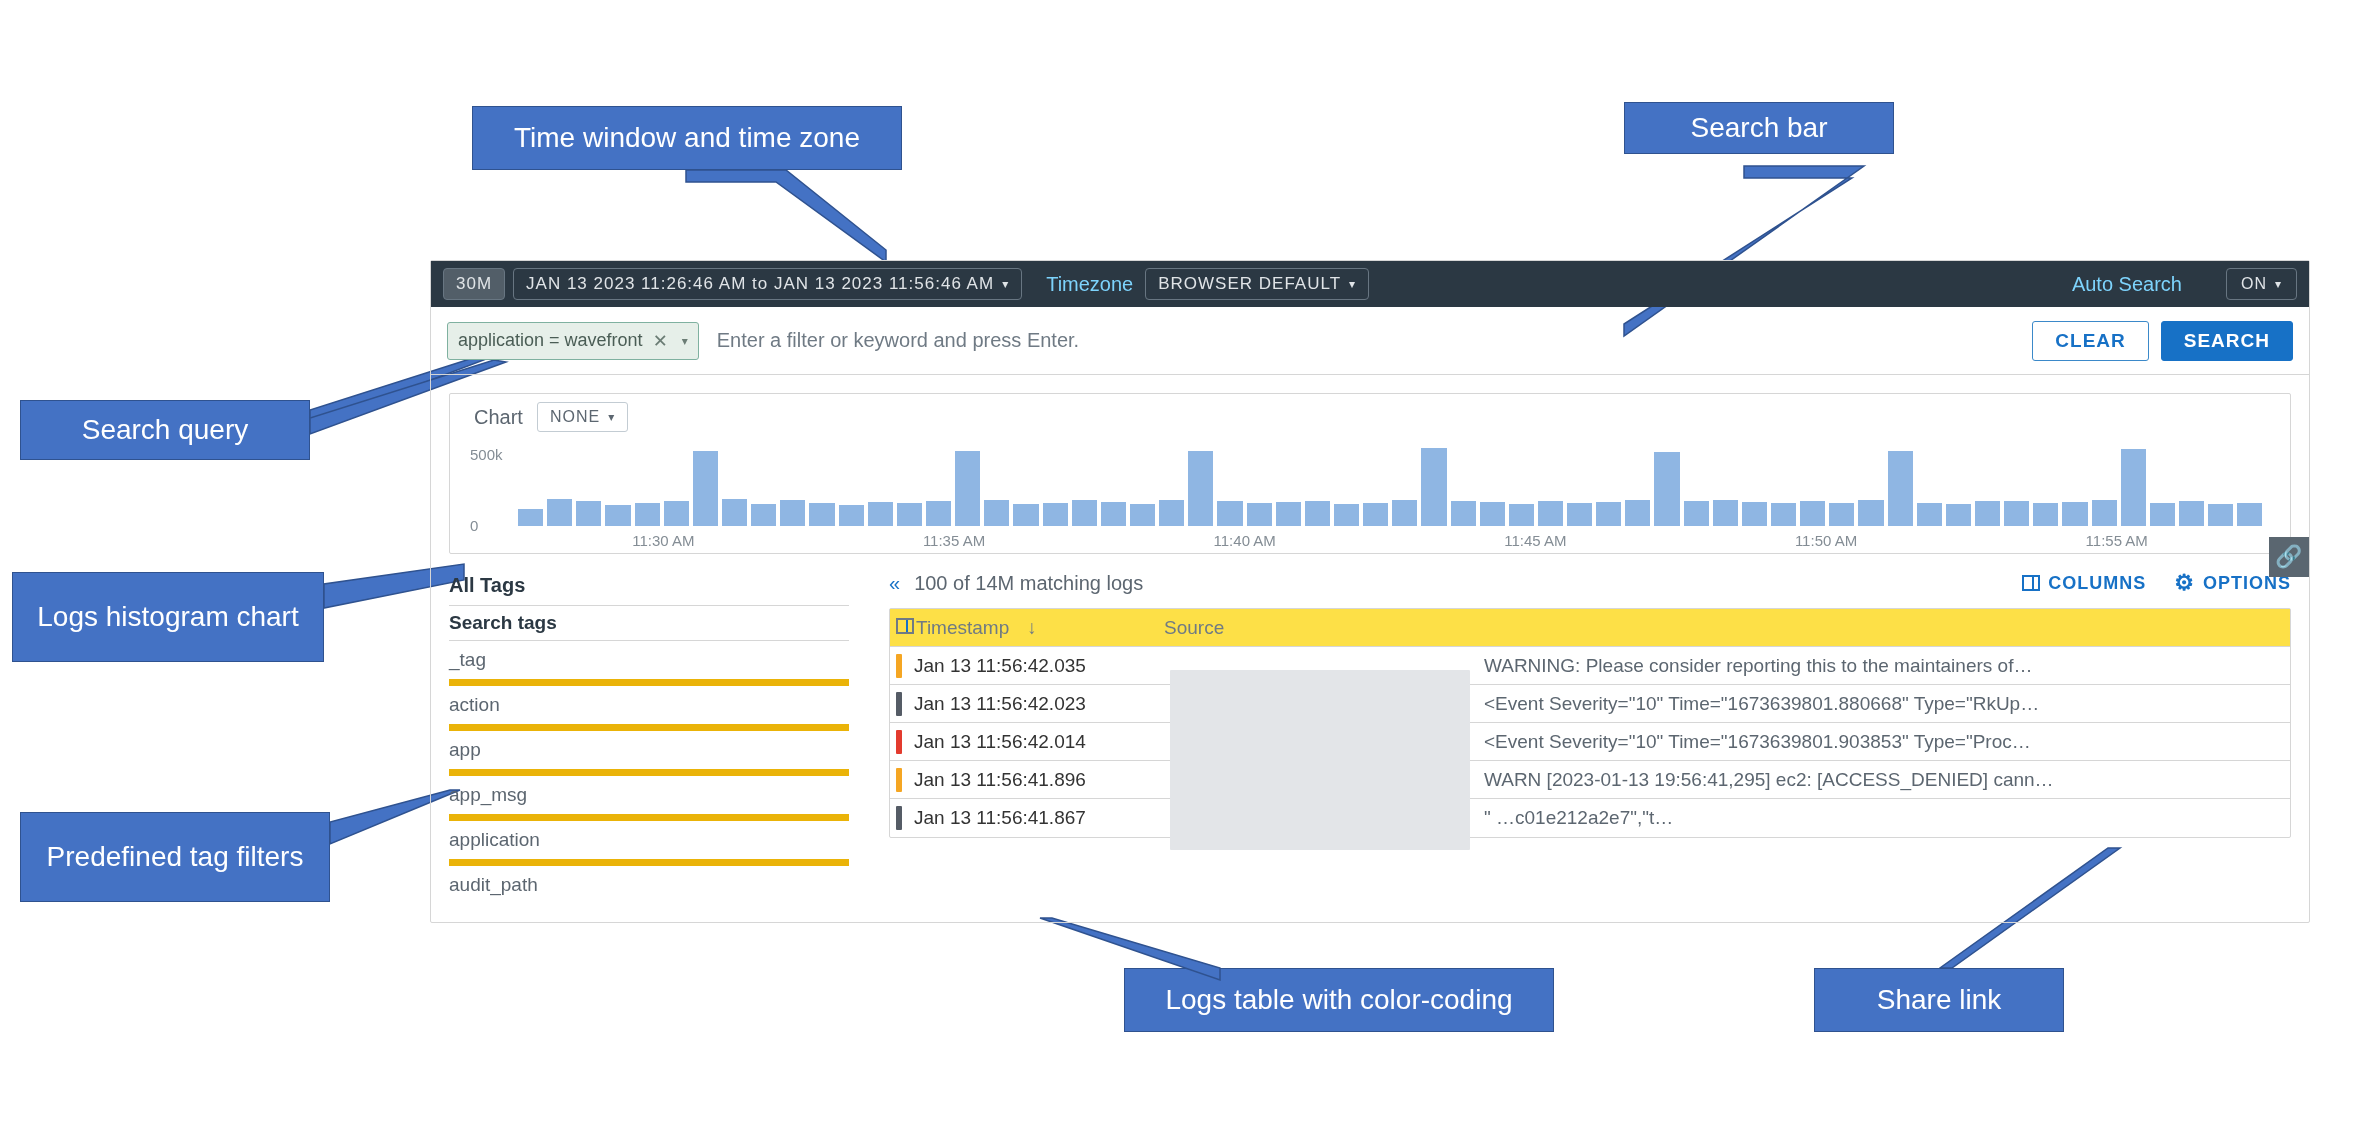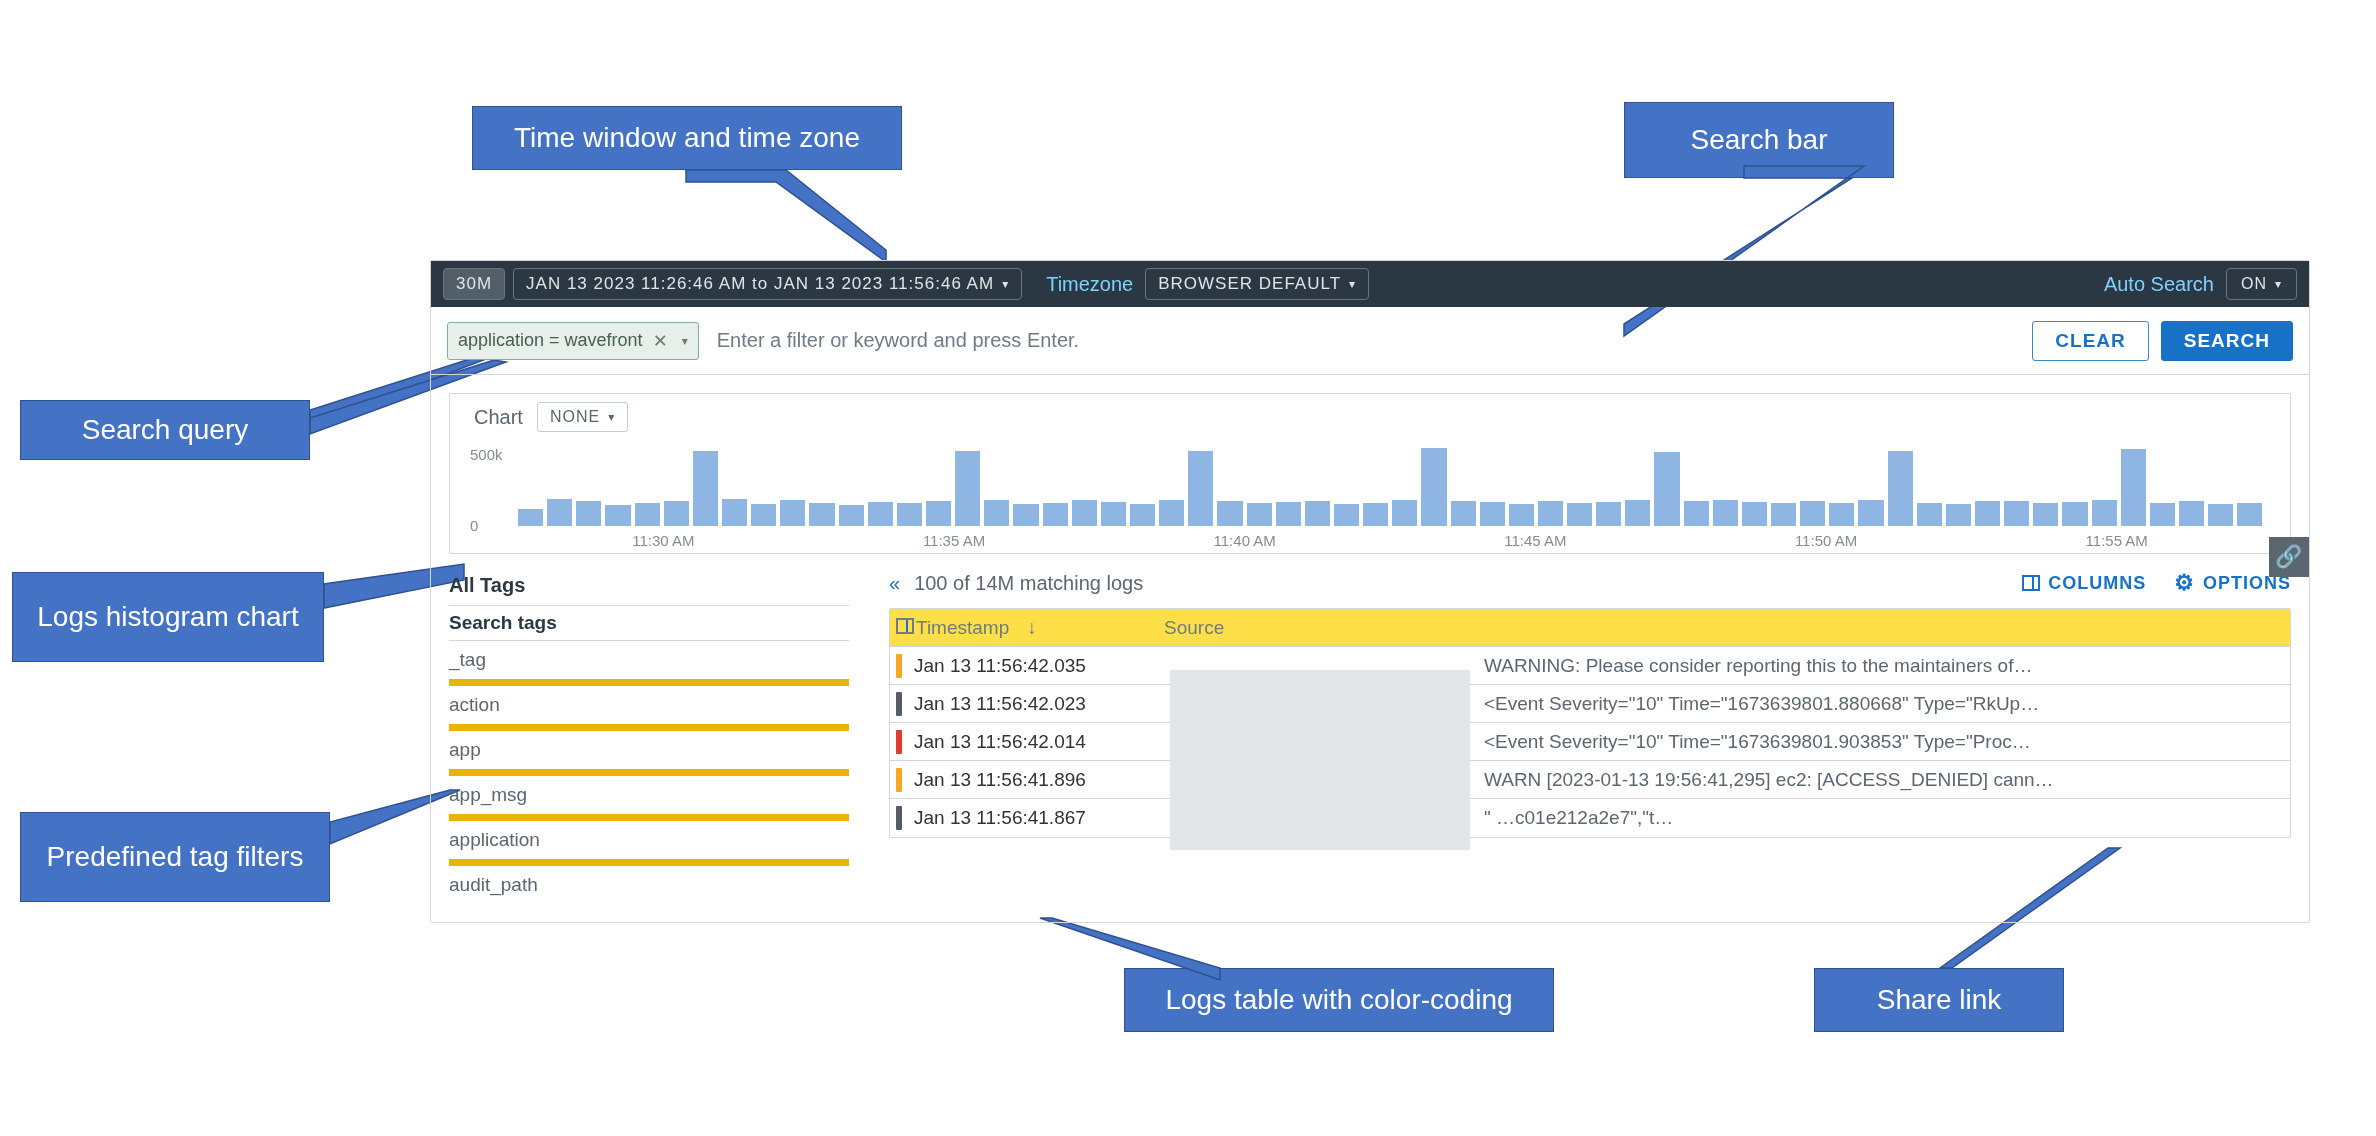--- a/index.html
+++ b/index.html
@@ -9,21 +9,21 @@
   .app{position:absolute;left:430px;top:260px;width:1880px;border:1px solid #d6d6d6;border-radius:2px;}
 
   
   .topbar{display:flex;align-items:center;background:#2b3843;color:#e0e4e7;height:46px;padding:0 12px;font-size:18px;}
   .tb-btn{border:1px solid #687682;background:transparent;color:#e0e4e7;padding:4px 12px;border-radius:4px;font-size:17px;letter-spacing:1px;margin-right:8px;height:32px;display:flex;align-items:center;}
   .tb-btn.active{background:#525e68;}
   .tb-range{border:1px solid #687682;border-radius:4px;height:32px;display:flex;align-items:center;padding:0 12px;font-size:17px;letter-spacing:1px;}
   .chev{margin-left:8px;font-size:12px;}
   .tb-label{margin-left:24px;margin-right:12px;font-size:20px;color:#7dd3fc;}
   .tb-spacer{flex:1;}
-  .tb-small{border:1px solid #687682;border-radius:4px;height:32px;display:flex;align-items:center;padding:0 14px;font-size:16px;letter-spacing:1px;}
+  .tb-small{border:1px solid #687682;border-radius:4px;height:32px;display:flex;align-items:center;padding:0 14px;font-size:16px;letter-spacing:1px;margin-left:32px;}
 
   
   .searchbar{display:flex;align-items:center;height:68px;padding:0 16px;border-bottom:1px solid #d6d6d6;}
   .chip{border:1px solid #7fb1a0;background:#e6efe9;border-radius:3px;height:38px;display:flex;align-items:center;padding:0 10px;font-size:18px;color:#4a5d55;}
   .chip .x{margin-left:10px;margin-right:8px;color:#6b7d75;}
   .chip .dd{margin-left:6px;font-size:12px;color:#6b7d75;}
   .ph{margin-left:18px;color:#6f7a84;font-size:20px;flex:1;}
   .btn{height:40px;padding:0 22px;font-size:19px;letter-spacing:1px;border-radius:3px;display:flex;align-items:center;font-weight:600;}
   .btn.clear{border:1px solid #3b89c9;color:#1771c6;background:#fff;margin-right:12px;margin-left:16px;}
   .btn.search{background:#1771c6;color:#fff;border:1px solid #1771c6;}
@@ -81,21 +81,21 @@
 
 </style>
 </head>
 <body>
 
 <div class="callout" style="left:472px;top:106px;width:430px;height:64px;">Time window and time zone</div>
 <svg class="arrow" style="left:686px;top:170px;" width="240" height="120">
   <polygon points="0,0 100,0 200,80 200,92 90,12 0,12"></polygon>
 </svg>
 
-<div class="callout" style="left:1624px;top:102px;width:270px;height:76px;">Search bar</div>
+<div class="callout" style="left:1624px;top:102px;width:270px;height:52px;">Search bar</div>
 <svg class="arrow" style="left:1624px;top:166px;" width="260" height="180">
   <polygon points="120,0 240,0 0,170 0,158 228,12 120,12"></polygon>
 </svg>
 
 <div class="callout" style="left:20px;top:400px;width:290px;height:60px;">Search query</div>
 <svg class="arrow" style="left:310px;top:350px;" width="220" height="100">
   <polygon points="0,60 0,76 200,0 188,0"></polygon>
   <polygon points="0,68 0,84 196,12 184,10"></polygon>
 </svg>
 

